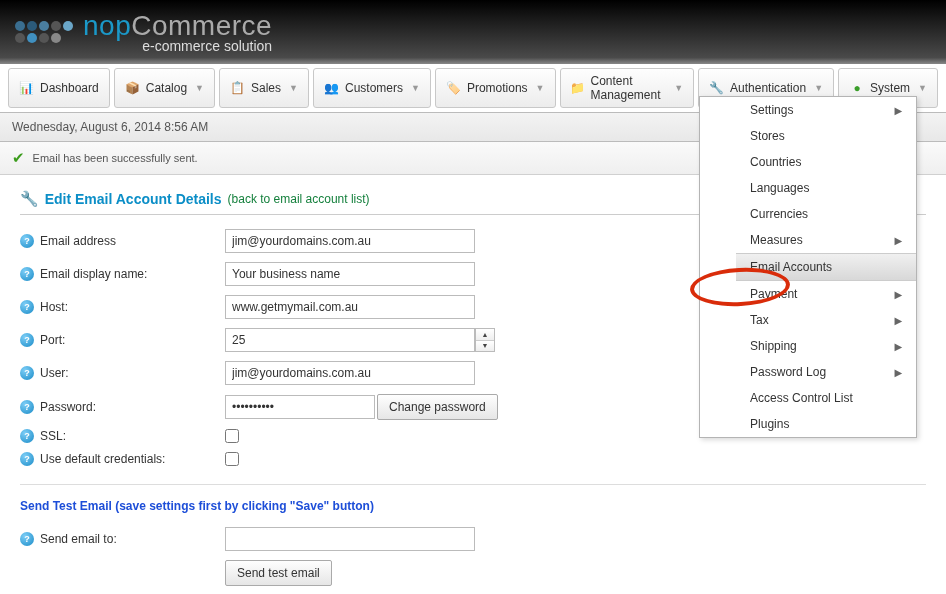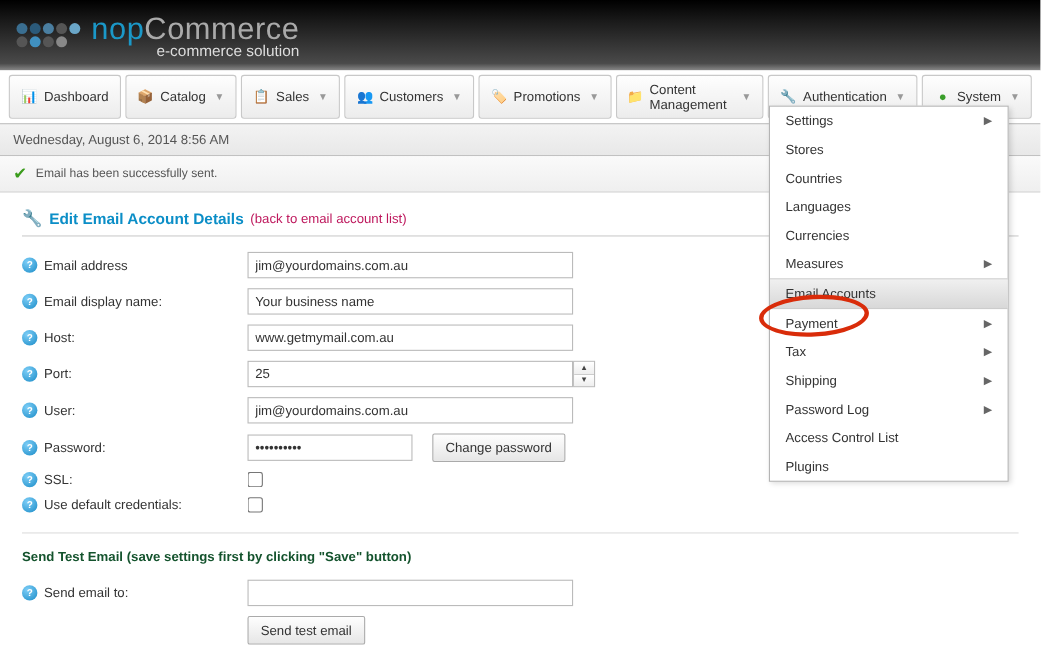--- a/index.html
+++ b/index.html
@@ -62,20 +62,21 @@
 
     .dropdown {
       position: absolute;
       top: 27px;
       left: 0;
       width: 218px;
       background: #fff;
       border: 1px solid #b4b4b4;
       box-shadow: 2px 2px 5px rgba(0,0,0,0.15);
       z-index: 100;
+      padding-left: 36px;
     }
     .dropdown-item {
       padding: 6px 14px;
       display: flex;
       justify-content: space-between;
       align-items: center;
       cursor: pointer;
       font-size: 12px;
       color: #333;
     }
@@ -103,39 +104,39 @@
       gap: 8px;
       color: #555;
       font-size: 11px;
     }
     .check-icon { color: #3b9c1c; font-size: 15px; }
 
     .content { padding: 15px 20px 30px; }
     .page-title-row { display:flex; align-items:center; gap:6px; margin-bottom: 6px; }
     .wrench-icon { color:#888; font-size:15px; }
     .page-title { color:#0b8ec7; font-weight:bold; font-size:14px; }
-    .back-link { color:#be185d; font-size:12px; font-weight:normal; }
+    .back-link { color:#15803d; font-size:12px; font-weight:normal; }
     .title-divider { border:none; border-top:1px solid #ccc; margin-bottom: 14px; }
 
     .form-row {
       display:flex; align-items:center; margin-bottom:9px;
     }
     .form-label {
       display:flex; align-items:center; gap:6px;
       width: 205px;
       font-size:12px; color:#333;
     }
     .info-icon {
       width:14px; height:14px; border-radius:50%;
       background: radial-gradient(circle at 35% 30%, #7dcef7, #1a8bc7);
       display:inline-flex; align-items:center; justify-content:center;
       color:#fff; font-size:9px; font-weight:bold;
     }
     input[type="text"], input[type="password"] {
-      width: 296px; padding: 4px 6px;
+      width: 250px; padding: 4px 6px;
       border: 1px solid #bbb;
       font-size: 12px;
       color:#333;
     }
     .port-wrapper { display:flex; }
     .port-input { width:127px; border-right:none; }
     .spinner {
       display:flex; flex-direction:column;
       border:1px solid #bbb; width:20px;
     }
@@ -145,26 +146,26 @@
       padding:0;
     }
     .spinner button:first-child { border-bottom:1px solid #ccc; }
     .btn {
       padding: 5px 11px;
       border:1px solid #aaa;
       background: linear-gradient(to bottom,#fefefe,#e6e6e6);
       border-radius: 2px;
       font-size:12px; color:#333;
       cursor:pointer;
-      margin-left: 18px;
+      margin-left: 2px;
     }
     .checkbox { width:14px; height:14px; }
 
     .section-divider { border:none; border-top:1px solid #ddd; margin: 18px 0 14px; }
-    .section-header { font-weight:bold; font-size:12px; margin-bottom: 14px; color:#14532d;}
+    .section-header { font-weight:bold; font-size:12px; margin-bottom: 14px; color:#1d4ed8;}
 
     .circle-annotation {
       position:absolute;
       width: 100px; height: 38px;
       border: 4px solid #d92c0a;
       border-radius: 50%;
       top: 171px;
       left: -10px;
       transform: rotate(-3deg);
       pointer-events:none;

